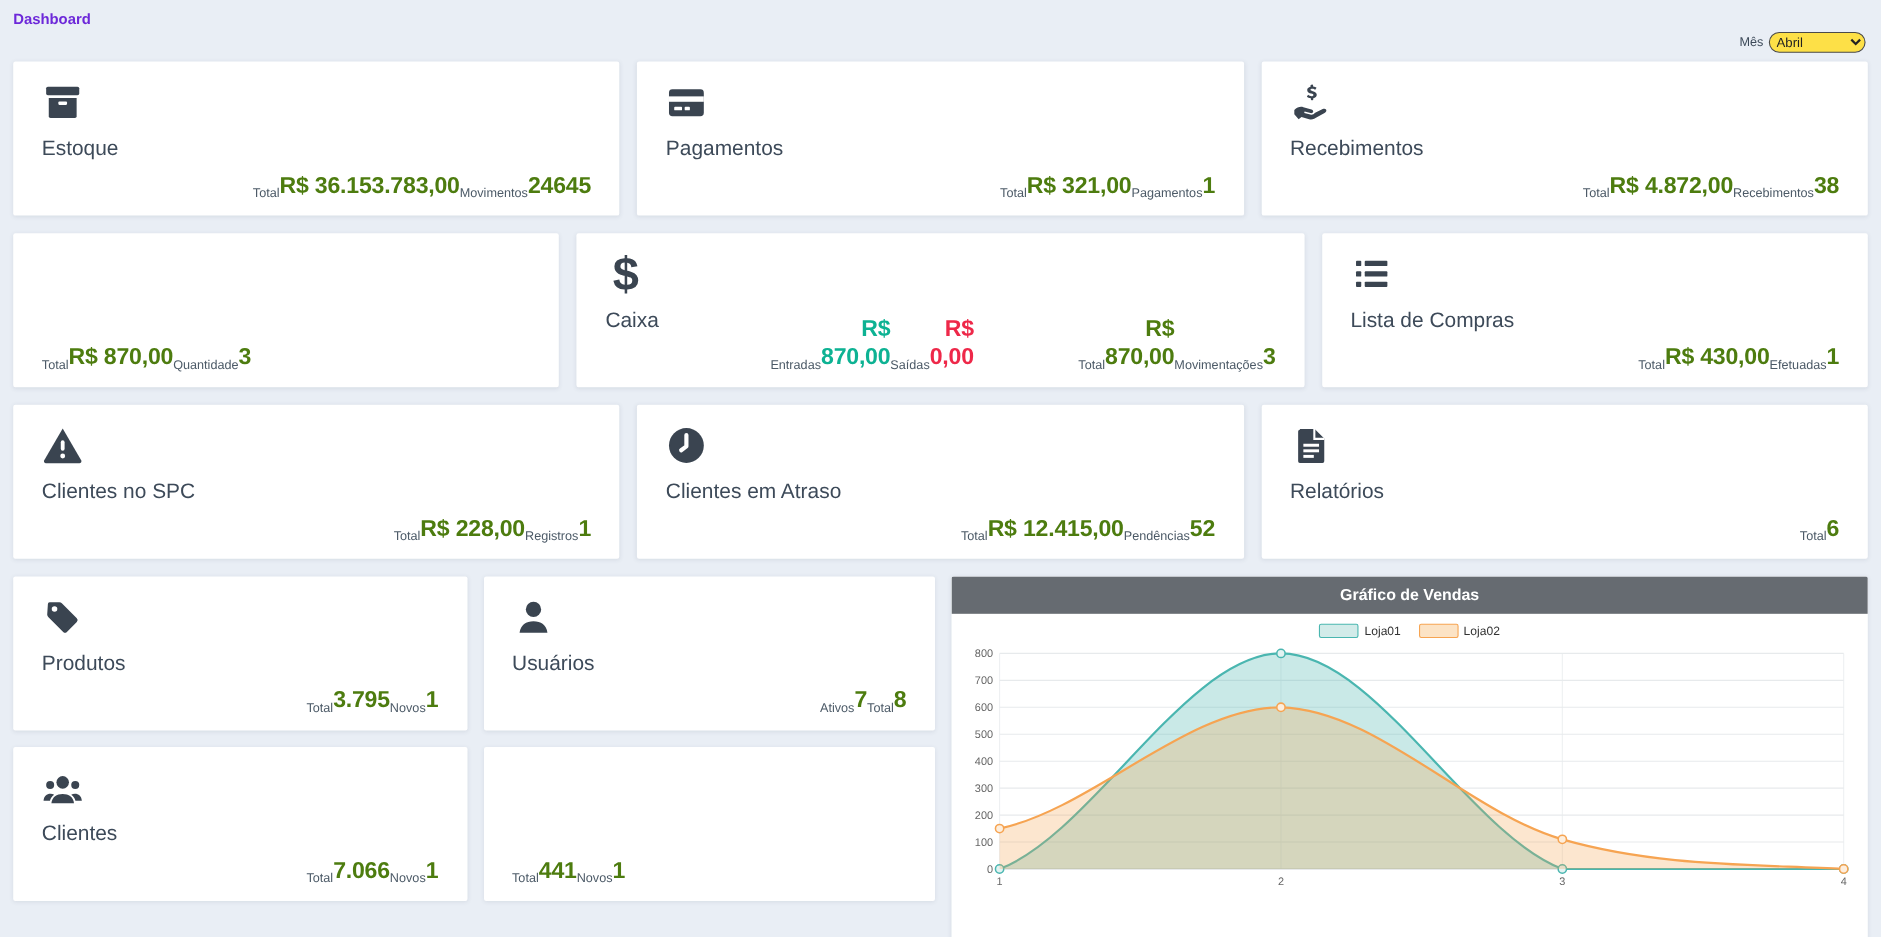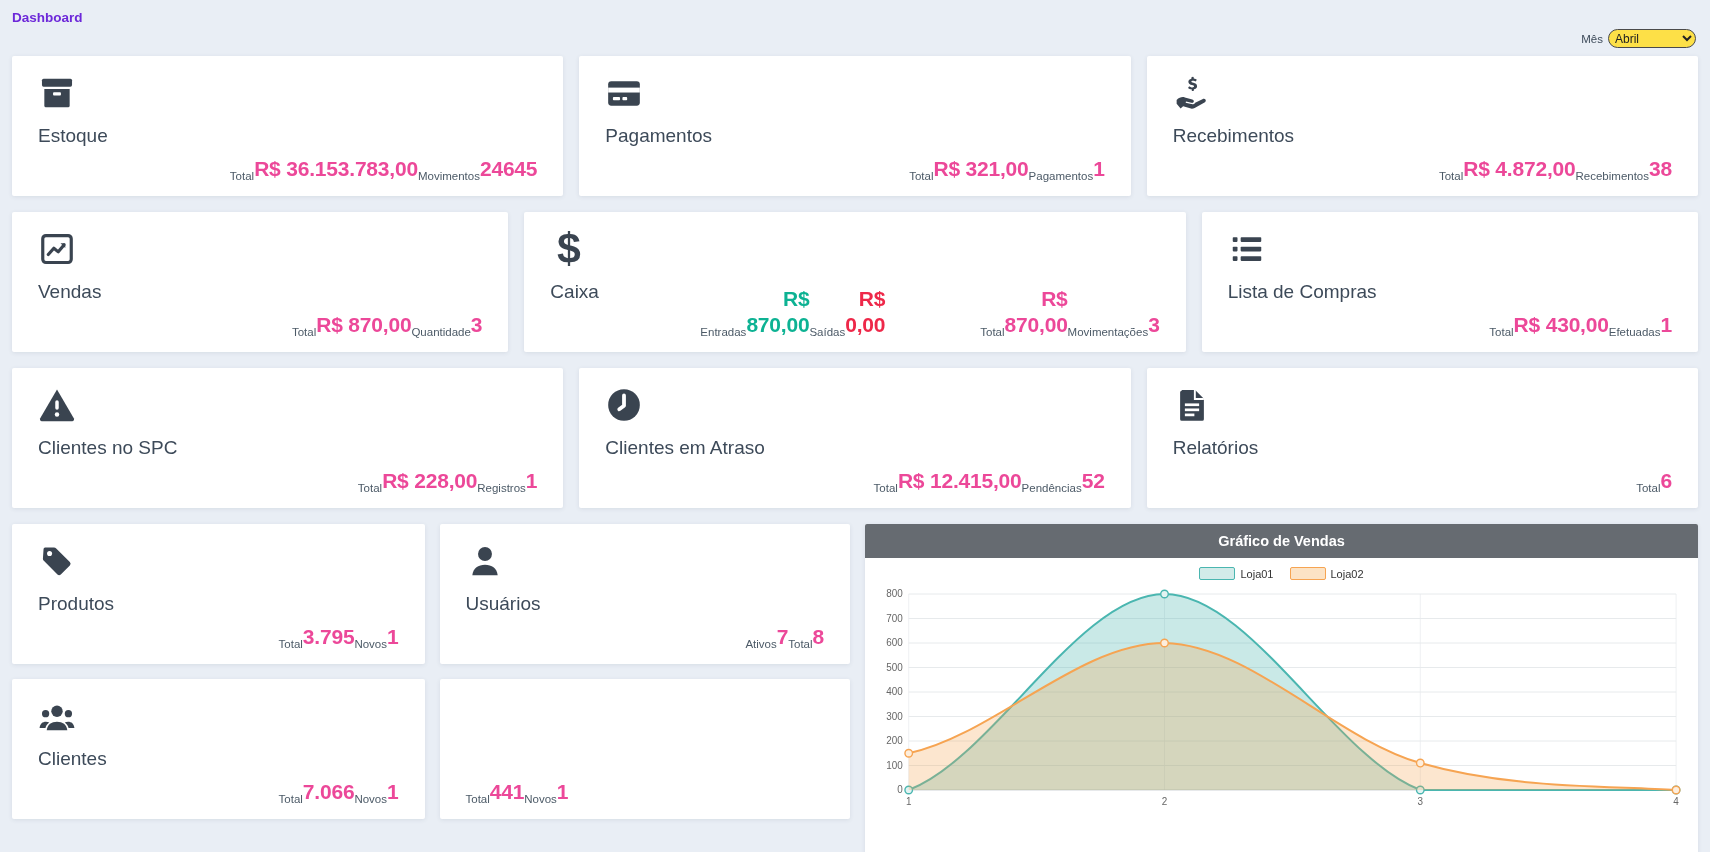--- a/index.html
+++ b/index.html
@@ -27,21 +27,21 @@
     padding:18px 26px 14px 26px;
     display:flex;justify-content:space-between;
     cursor:pointer;
   }
   .card-left{display:flex;flex-direction:column;gap:13px;min-width:150px}
   .icon{width:38px;height:38px;color:#3a4450;flex:0 0 auto}
   .icon svg{width:100%;height:100%;display:block}
   .card-title{font-size:19px;font-weight:500;color:#3d4a59;white-space:nowrap}
   .stats{display:flex;flex-direction:row;align-items:flex-end;text-align:right}
   .stat-label{font-size:11.5px;color:#4c5a67;margin-top:3px}
-  .stat-value{font-size:21px;font-weight:700;color:#ec4899;line-height:1.25;letter-spacing:-.2px}
+  .stat-value{font-size:21px;font-weight:700;color:#4d7c0f;line-height:1.25;letter-spacing:-.2px}
   .flow-stats{display:flex;justify-content:space-between;gap:95px}
   .bottom-grid{display:grid;grid-template-columns:414fr 412fr 836fr;gap:15px}
   .mini-col{display:flex;flex-direction:column;gap:15px}
   .mini-col .card{height:140px}
   .chart-card{
     background:#fff;border-radius:2px;box-shadow:0 1px 4px rgba(50,70,90,.10);
     display:flex;flex-direction:column;height:372px;overflow:hidden;
   }
   .chart-header{
     background:#666b71;color:#fff;text-align:center;
@@ -121,30 +121,20 @@
       <span class="stat-label">Total</span>
       <span class="stat-value">R$ 4.872,00</span>
       <span class="stat-label">Recebimentos</span>
       <span class="stat-value">38</span>
     </div>
   </div>
 </div>
 
 <div class="cards-grid">
   <div class="card">
-    <div class="card-left">
-      <span class="icon">
-        <svg viewBox="0 0 24 24" fill="none" stroke="currentColor" stroke-width="2">
-          <rect x="3" y="3.5" width="18" height="17" rx="2"></rect>
-          <path d="M6.5 15.5l3.5-4 2.8 2.3 3.6-4.4" stroke-linecap="round" stroke-linejoin="round"></path>
-          <path d="M14.2 8.3h3v3z" fill="currentColor" stroke="none"></path>
-        </svg>
-      </span>
-      <span class="card-title">Vendas</span>
-    </div>
     <div class="stats">
       <span class="stat-label">Total</span>
       <span class="stat-value">R$ 870,00</span>
       <span class="stat-label">Quantidade</span>
       <span class="stat-value">3</span>
     </div>
   </div>
 
   <div class="card">
     <div class="card-left">

